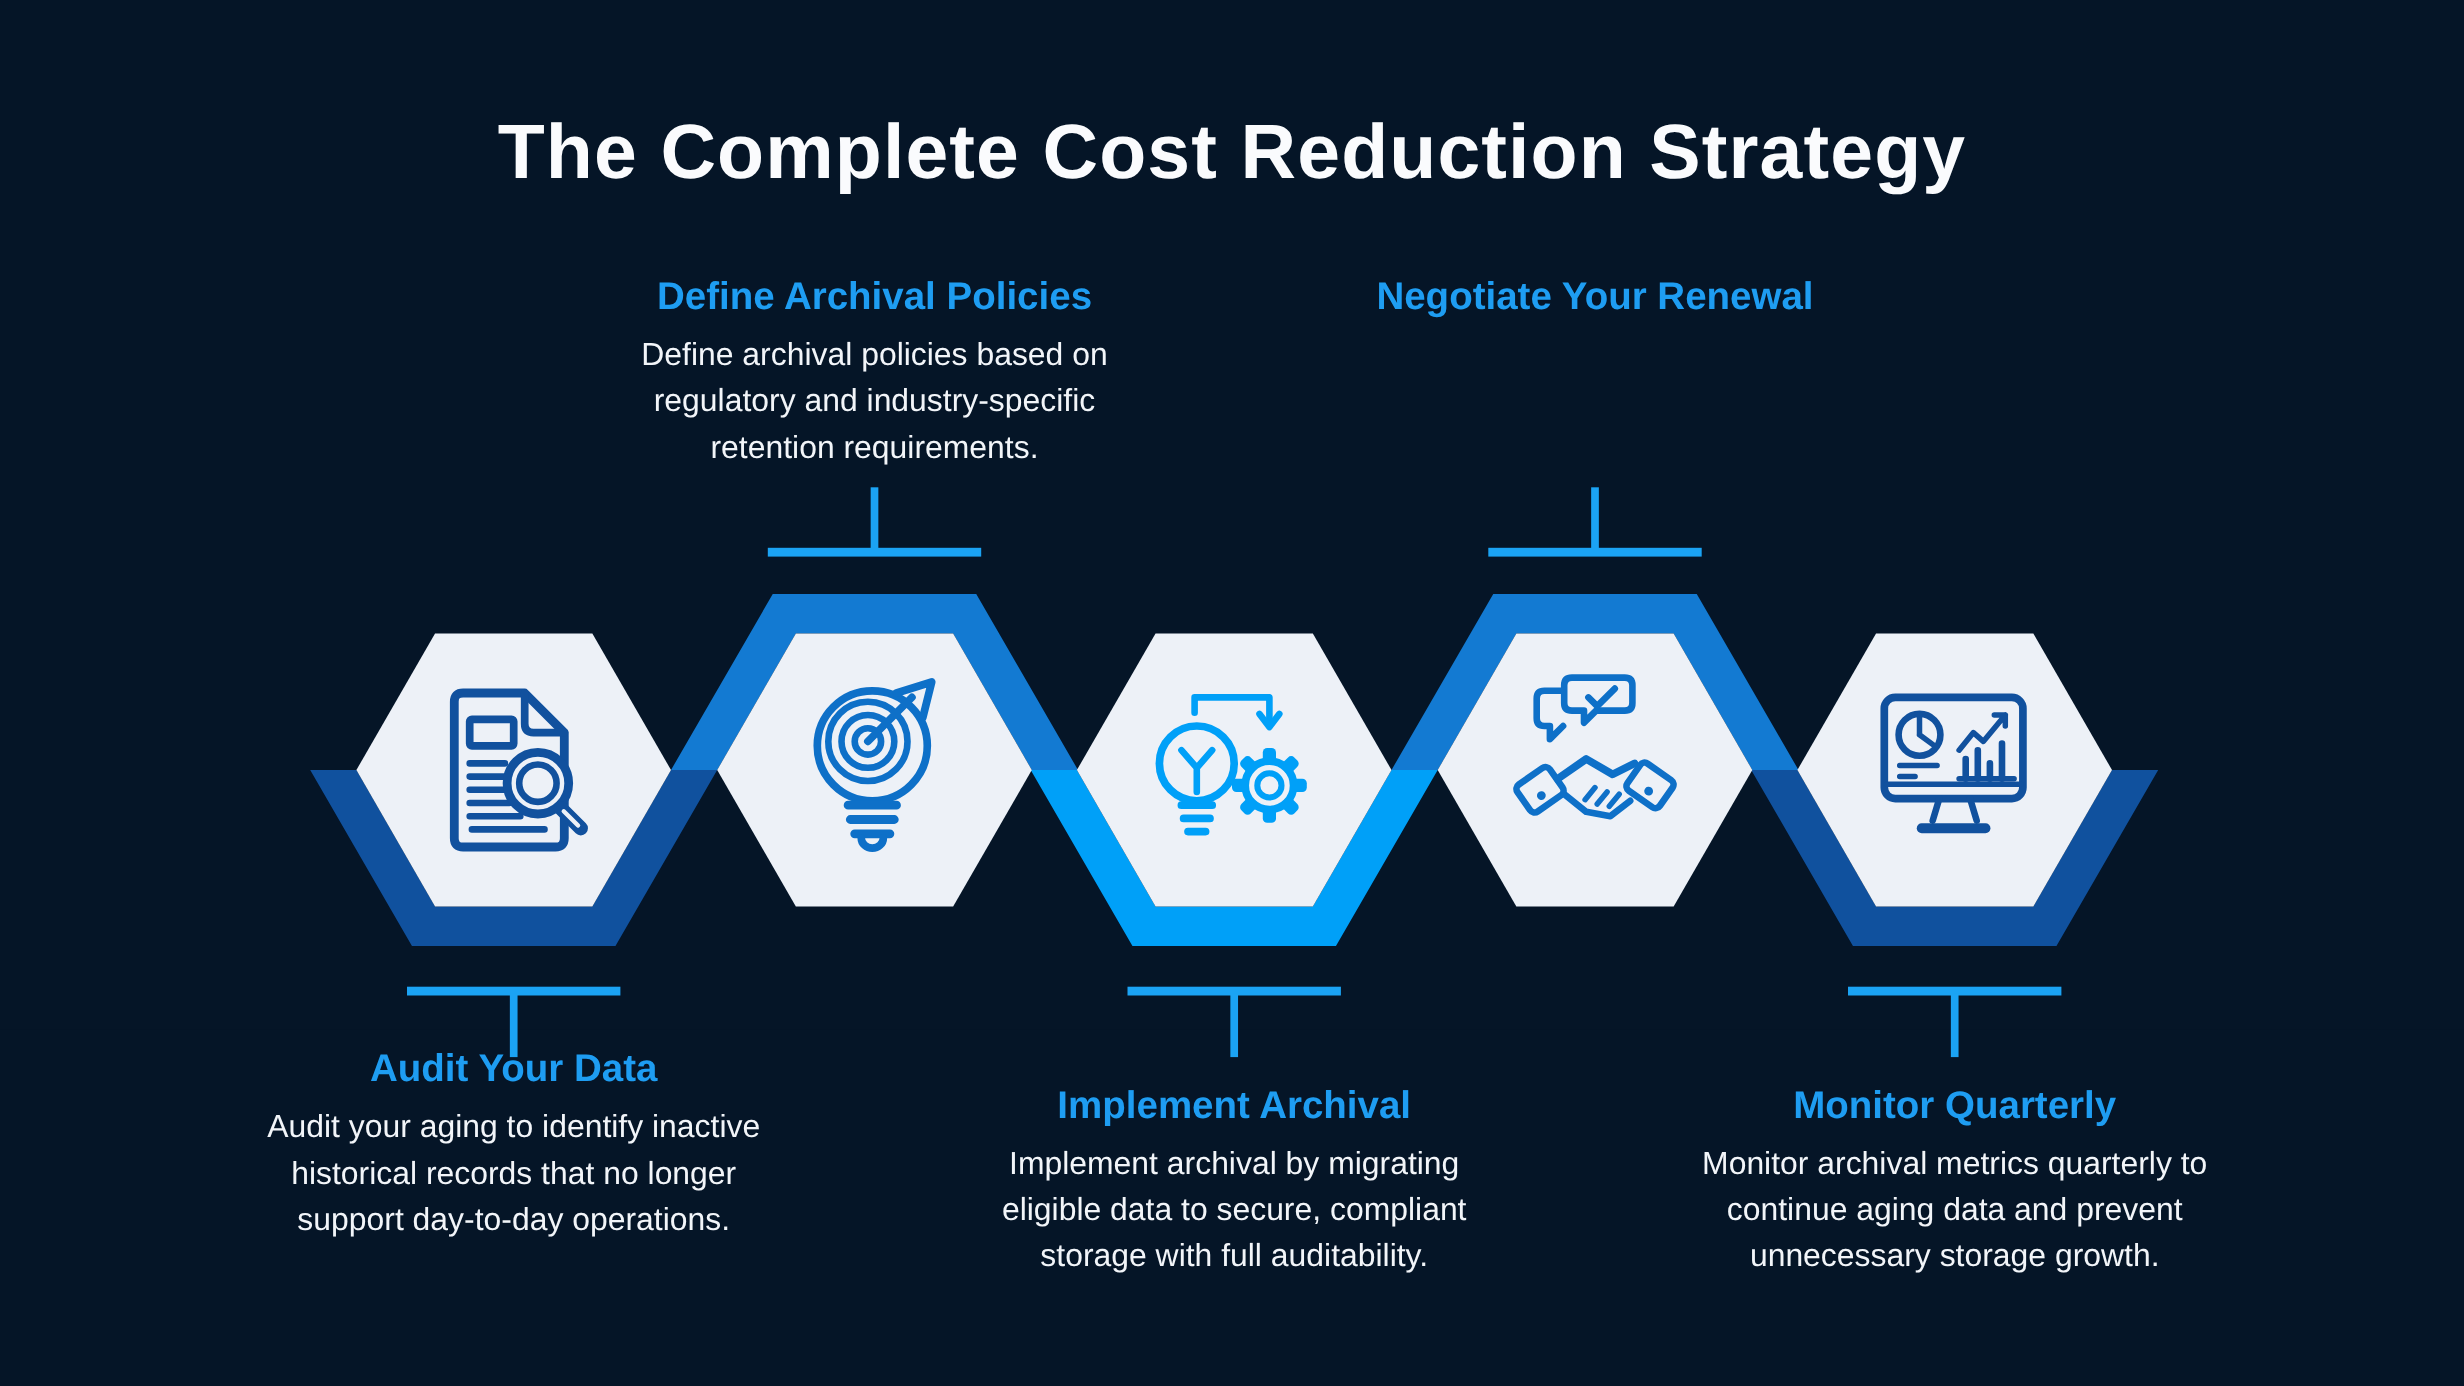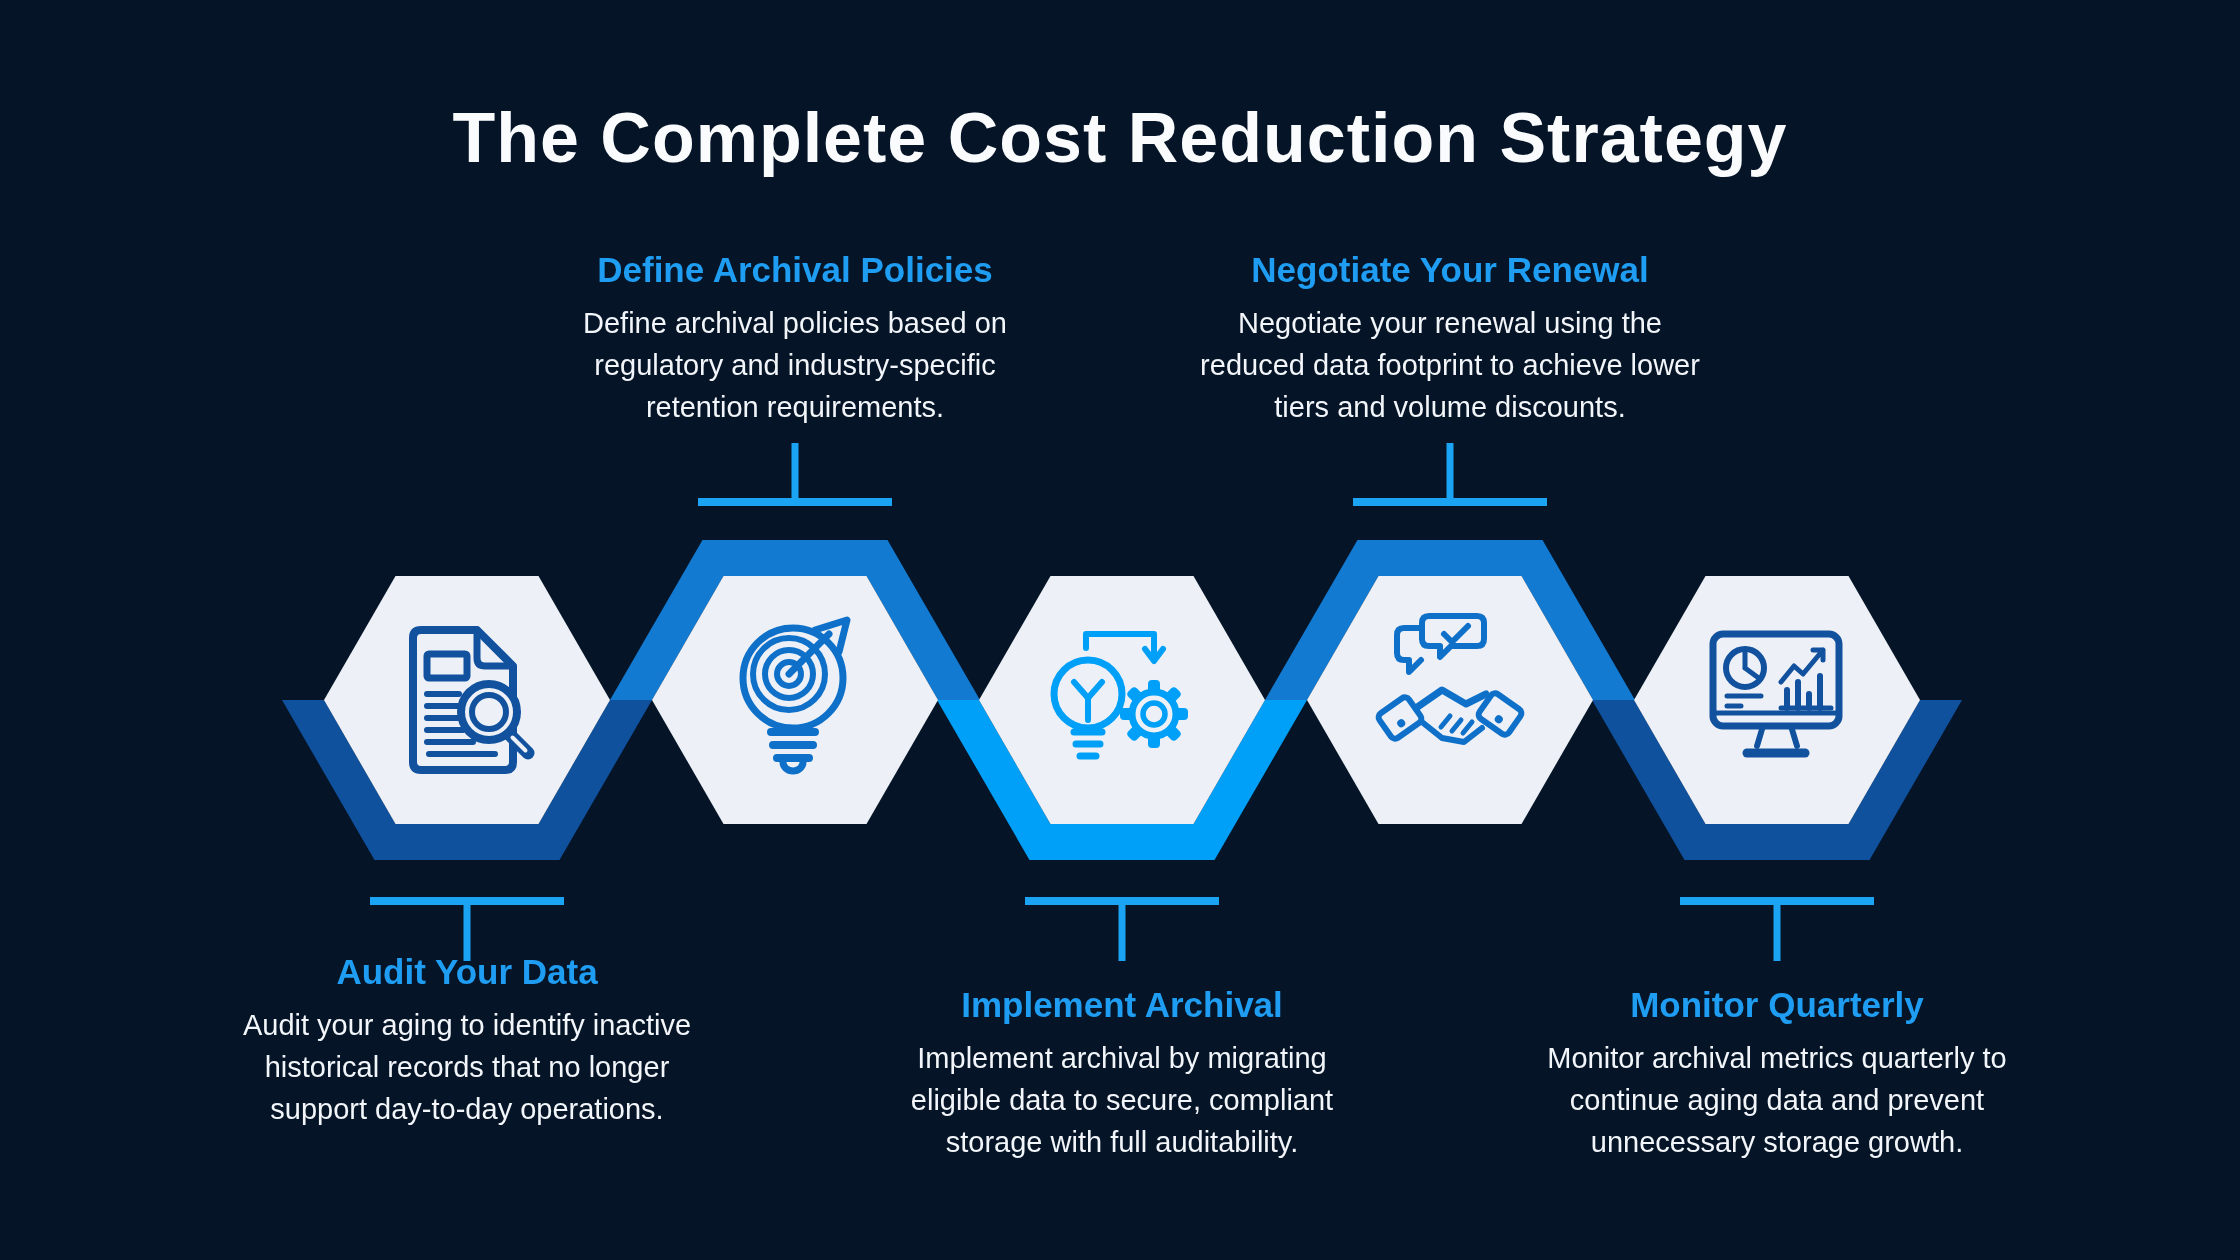--- a/index.html
+++ b/index.html
@@ -176,21 +176,20 @@
     <div class="desc">Define archival policies based on regulatory and industry-specific retention requirements.</div>
   </div>
 
   <div class="label-group g3">
     <div class="heading">Implement Archival</div>
     <div class="desc">Implement archival by migrating eligible data to secure, compliant storage with full auditability.</div>
   </div>
 
   <div class="label-group g4">
     <div class="heading">Negotiate Your Renewal</div>
-    <div class="desc">Negotiate your renewal using the reduced data footprint to achieve lower tiers and volume discounts.</div>
   </div>
 
   <div class="label-group g5">
     <div class="heading">Monitor Quarterly</div>
     <div class="desc">Monitor archival metrics quarterly to continue aging data and prevent unnecessary storage growth.</div>
   </div>
 
 </div>
 
 </body></html>

